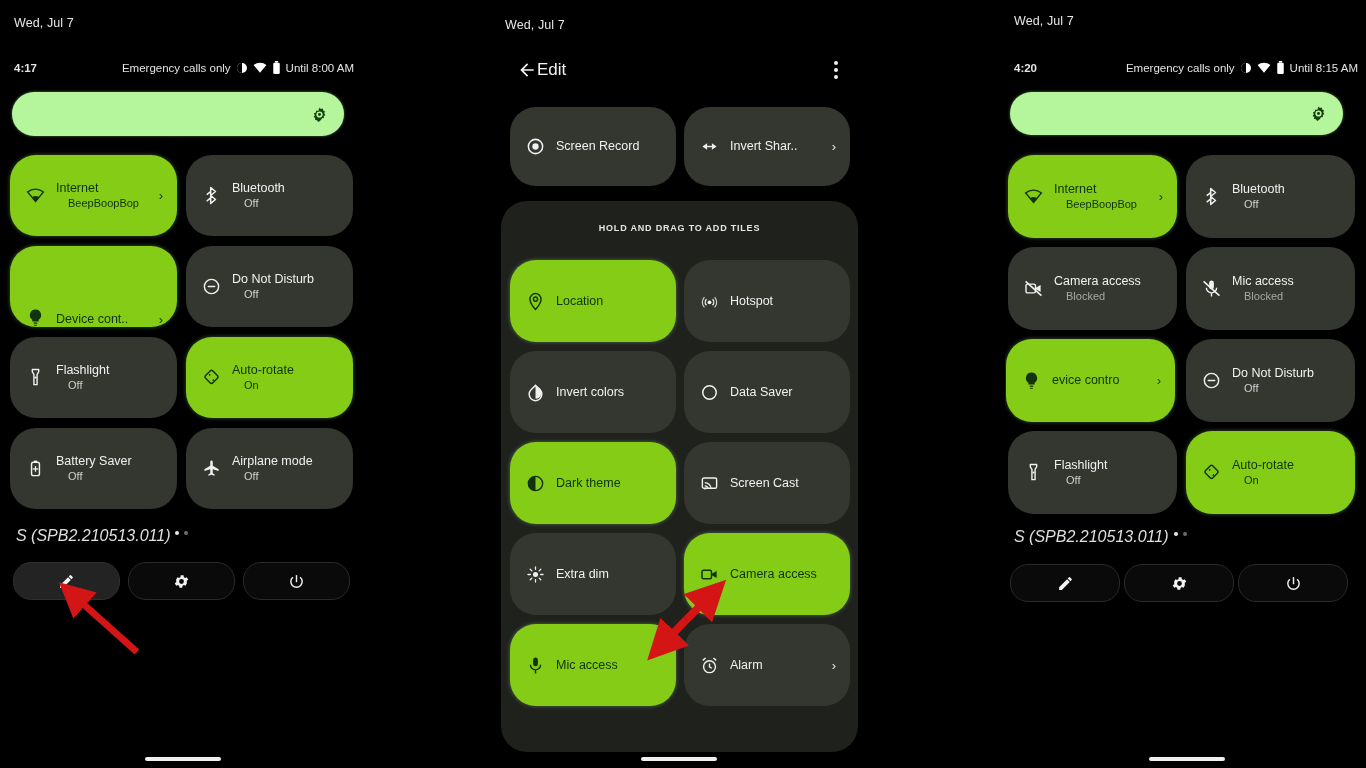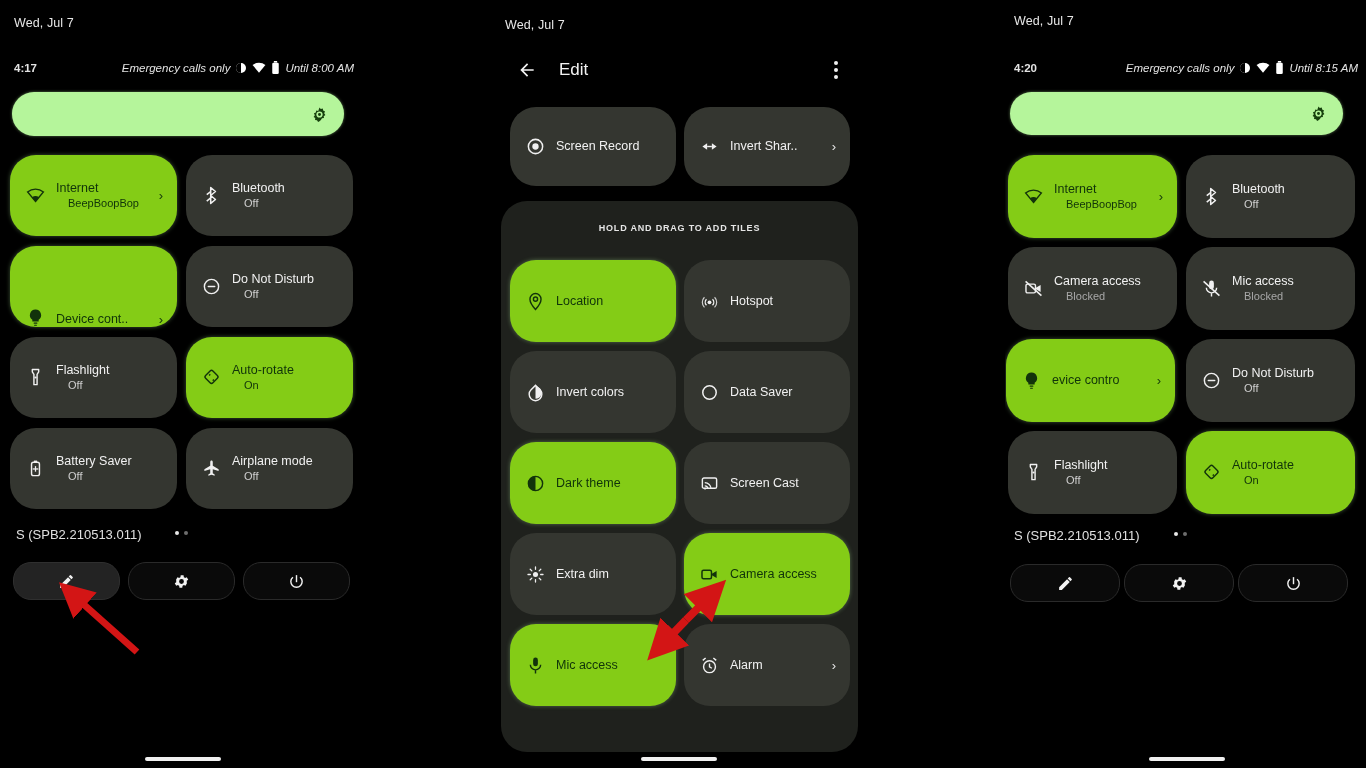--- a/index.html
+++ b/index.html
@@ -10,21 +10,21 @@
   }
   .panel{position:absolute;top:0;height:768px;background:#000;overflow:hidden;}
   #panel-left{left:0;width:440px;}
   #panel-mid{left:500px;width:358px;}
   #panel-right{left:1005px;width:361px;}
 
   .date-label{position:absolute;font-size:12.5px;color:#e8e8e8;letter-spacing:.1px;}
   .statusbar{position:absolute;display:flex;align-items:center;font-size:11.5px;color:#e3e3e3;}
   .sb-clock{font-weight:600;}
   .sb-right{display:flex;align-items:center;gap:5px;}
-  .sb-text{white-space:nowrap;font-style:italic;}
+  .sb-text{white-space:nowrap;}
 
   
   .brightness{
     position:absolute;border-radius:30px;background:#b5f59b;
     display:flex;align-items:center;justify-content:flex-end;
     box-shadow:0 0 3px rgba(181,245,155,.5);
   }
   .brightness .gear{margin-right:16px;display:flex;}
 
   
@@ -41,21 +41,21 @@
   .tile.on .tname,.tile.on .tsub{color:#10330a;}
   .tile .chev{flex:0 0 auto;margin-left:4px;font-size:13px;color:#e6e6e6;}
   .tile.on .chev{color:#14380c;}
   .tile .tsub.muted{color:#a8a8a8;}
 
   
   .tile.single .tlabels{display:flex;align-items:center;}
   .tile.single .tname{font-size:12.5px;}
 
   
-  .footer-ver{position:absolute;font-size:13px;color:#e0e0e0;white-space:nowrap;}
+  .footer-ver{position:absolute;font-size:16px;color:#e0e0e0;white-space:nowrap;font-style:italic;}
   .dots{position:absolute;display:flex;gap:5px;align-items:center;}
   .dot{width:4px;height:4px;border-radius:50%;background:#6d6d6d;}
   .dot.active{background:#e8e8e8;}
   .fbtn{
     position:absolute;height:36px;border-radius:18px;border:1px solid #2a2a2a;
     background:#0a0a0a;display:flex;align-items:center;justify-content:center;
   }
   .fbtn.filled{background:#232323;border-color:#2f2f2f;}
 
   
@@ -251,21 +251,21 @@
 
 <div class="panel" id="panel-mid">
   <div class="date-label" style="left:5px;top:18px;">Wed, Jul 7</div>
 
   <div class="edit-header" style="left:0px;top:60px;width:358px;">
     <span style="margin-left:17px;">
         <svg width="20" height="20" viewBox="0 0 24 24">
           <path d="M20 11H7.8l5.6-5.6L12 4l-8 8 8 8 1.4-1.4L7.8 13H20z" fill="#f2f2f2"></path>
         </svg>
       </span>
-    <span class="edit-title" style="margin-left:22px;">Edit</span>
+    <span class="edit-title" style="">Edit</span>
     <span style="margin-left:auto;margin-right:20px;">
         <svg width="4" height="18" viewBox="0 0 4 18">
           <circle cx="2" cy="2" r="2" fill="#efefef"></circle>
           <circle cx="2" cy="9" r="2" fill="#efefef"></circle>
           <circle cx="2" cy="16" r="2" fill="#efefef"></circle>
         </svg>
       </span>
   </div>
 
   <div id="mid-active">

